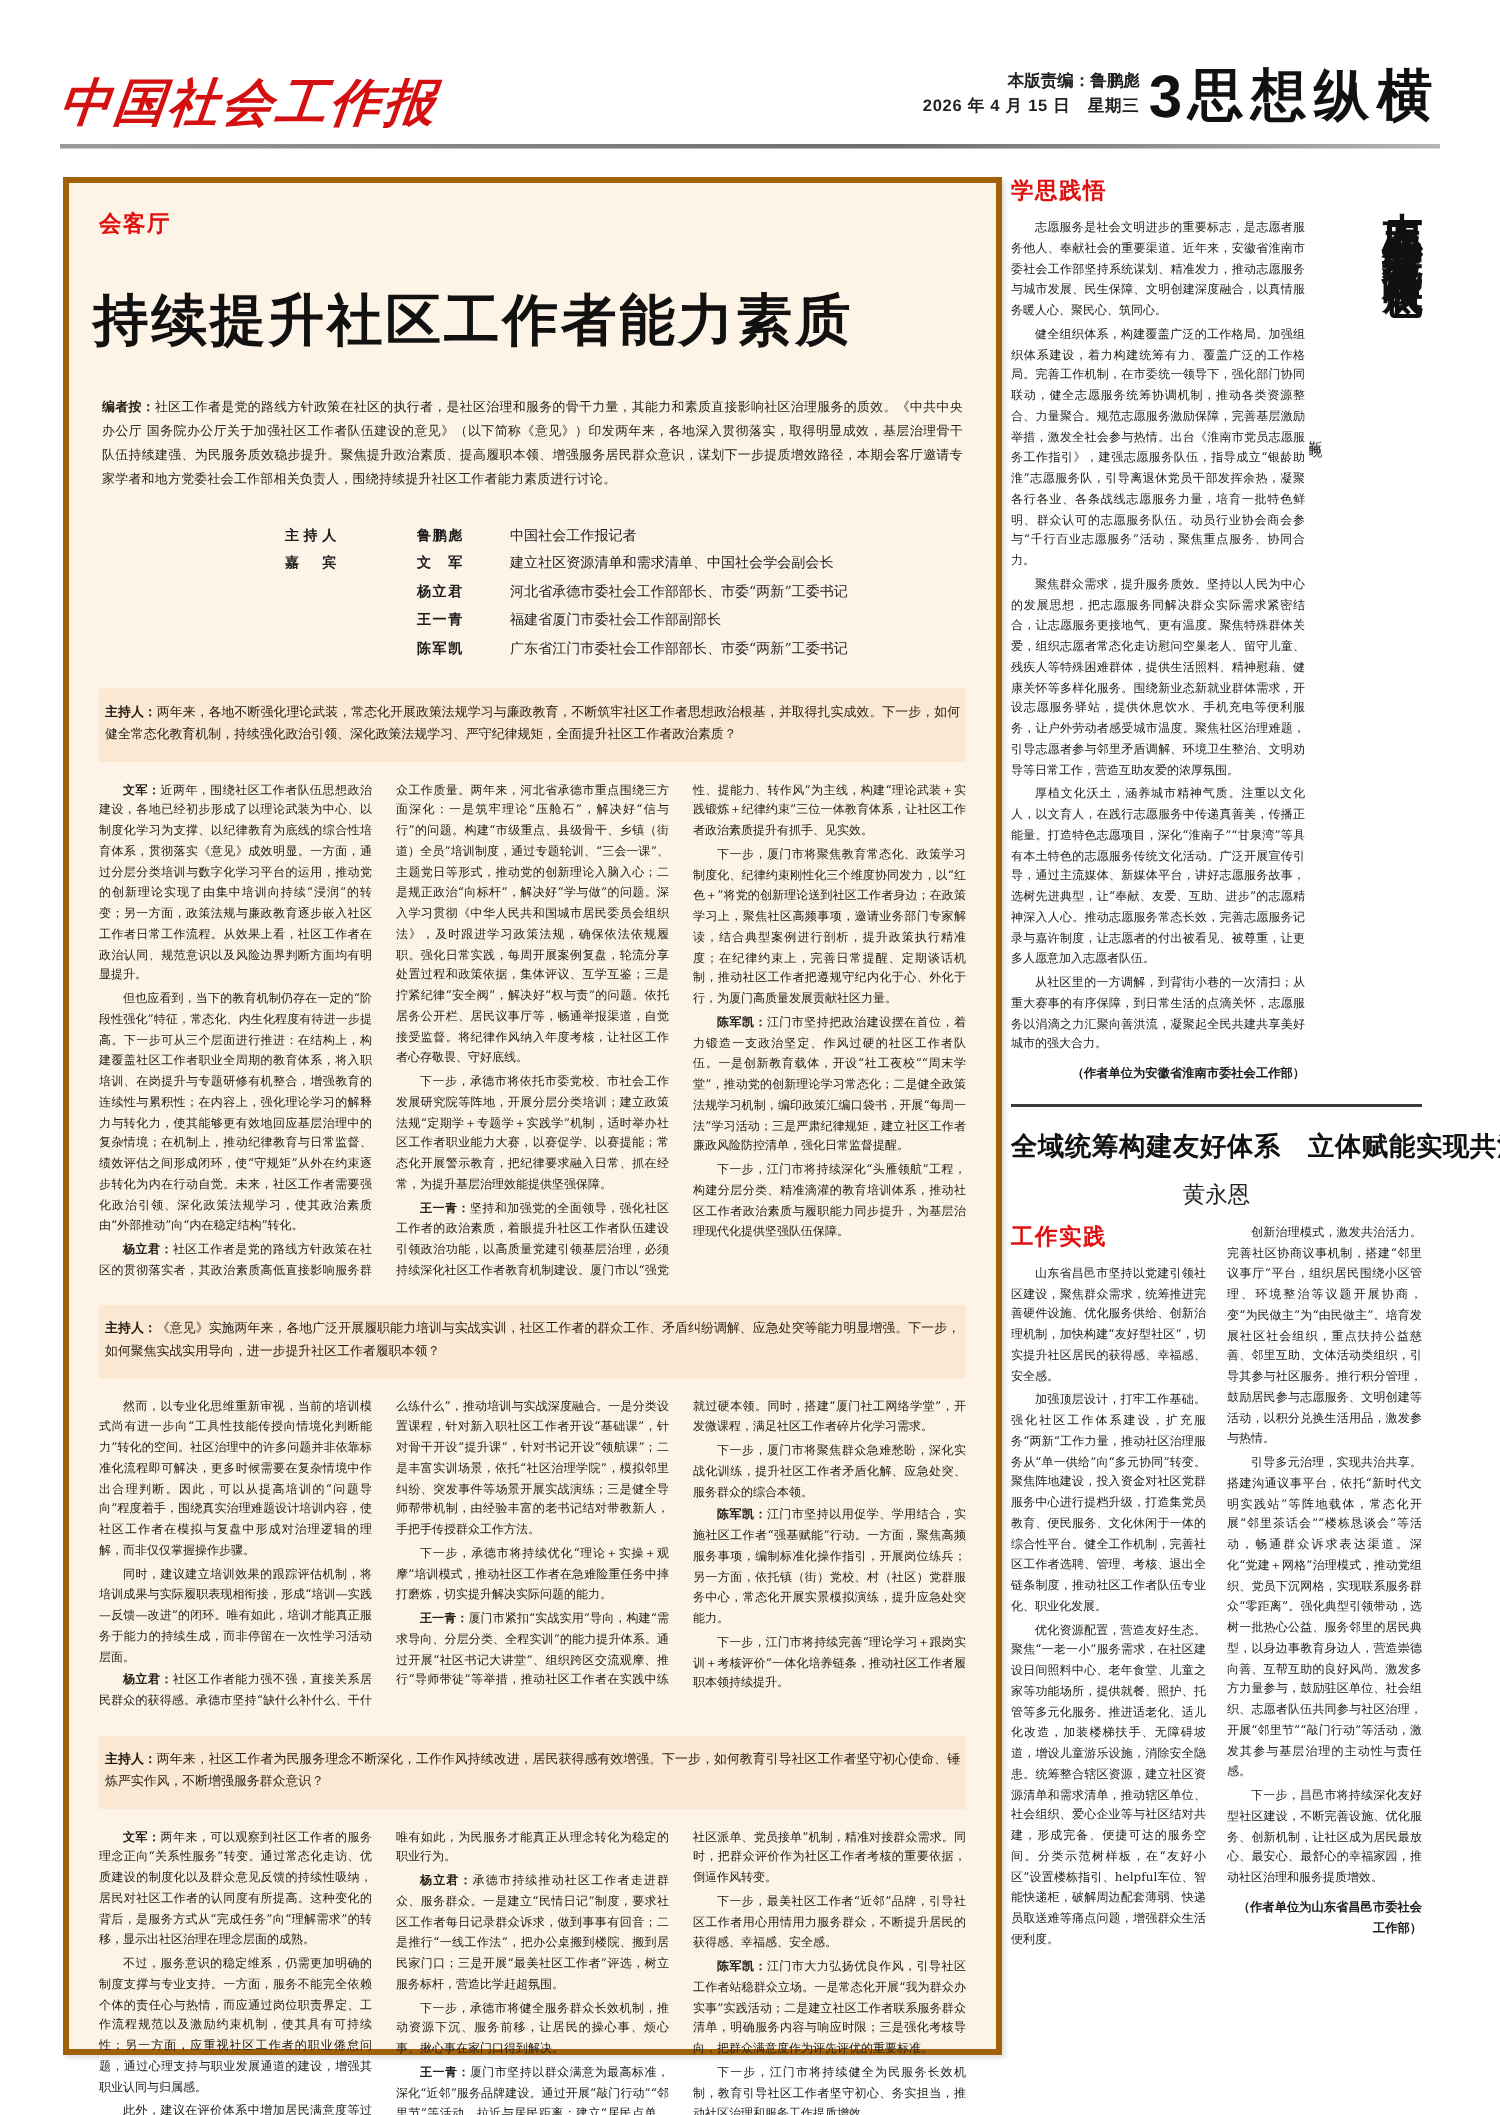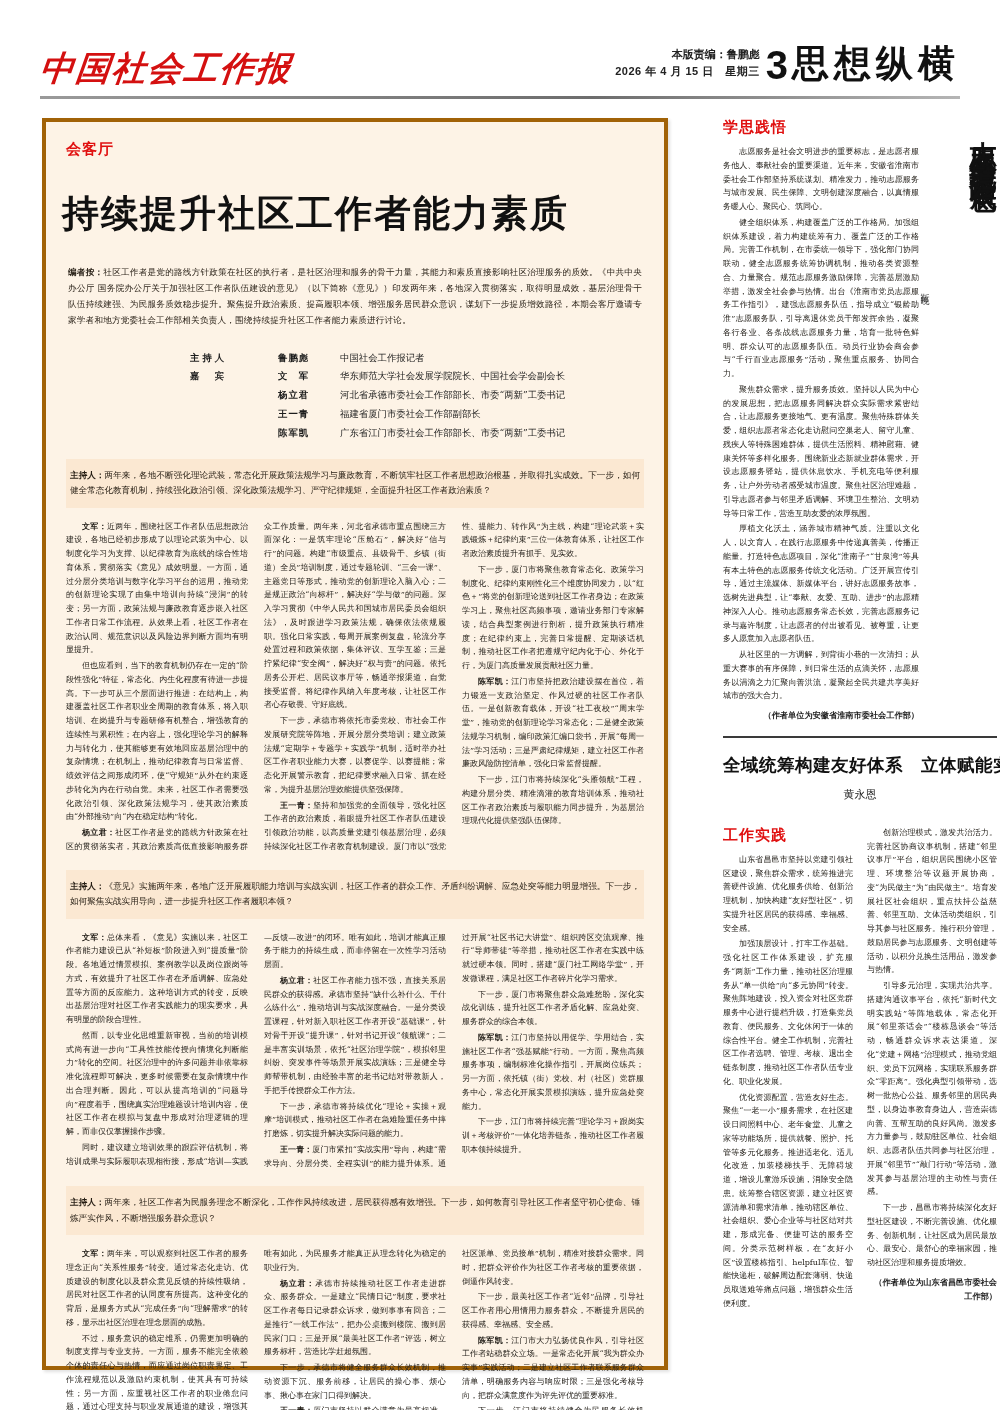--- a/index.html
+++ b/index.html
@@ -97,21 +97,21 @@
     column-count:3; column-gap:16px;
     font-size:8px; line-height:1.72;
     text-align:justify; color:#24201a;
     padding:0 4px;
   }
   .cols3 p { margin:0 0 2px 0; text-indent:2em; }
   .cols3 p b { font-weight:700; }
 
   
   .rail {
-    position:absolute; left:723px; top:118px;
+    position:absolute; left:674px; top:118px;
     width:274px; height:1252px;
   }
   .rail-sep { height:2px; background:#3a3a3a; margin:14px 0 16px 0; }
 
   .art-a { position:relative; }
   .art-a-body { width:196px; }
   .vtitle {
     position:absolute; right:0; top:2px;
     width:62px;
     writing-mode:vertical-rl;
@@ -130,21 +130,21 @@
   }
   .rail-text p { margin:0 0 2px 0; text-indent:2em; }
   .byline { text-align:right; font-size:8.2px; margin-top:5px; color:#1d1d1d; font-weight:700; }
 
   .art-b-title {
     font-family:"DejaVu Serif", serif;
     font-size:17.5px; font-weight:700; color:#111;
     text-align:center; letter-spacing:.5px; line-height:1.3;
     white-space:nowrap;
   }
-  .art-b-author { text-align:center; font-size:11px; margin:10px 0 24px 0; color:#222; }
+  .art-b-author { text-align:center; font-size:15px; margin:10px 0 9px 0; color:#222; }
   .art-b-cols { column-count:2; column-gap:14px; }
 </style>
 </head>
 <body>
 
 <div class="masthead">
   <div class="mast-logo">中国社会工作报</div>
   <div class="mast-right">
     <div class="mast-meta">
       <div class="mast-editor">本版责编：鲁鹏彪</div>
@@ -163,21 +163,21 @@
 
   <div class="credits">
     <div class="row">
       <div class="lbl">主持人</div>
       <div class="nm">鲁鹏彪</div>
       <div class="aff">中国社会工作报记者</div>
     </div>
     <div class="row">
       <div class="lbl">嘉　宾</div>
       <div class="nm">文　军</div>
-      <div class="aff">华东师范大学社会发展学院院长、中国社会学会副会长</div>
+      <div class="aff">建立社区资源清单和需求清单、中国社会学会副会长</div>
     </div>
     <div class="row">
       <div class="lbl"></div>
       <div class="nm">杨立君</div>
       <div class="aff">河北省承德市委社会工作部部长、市委“两新”工委书记</div>
     </div>
     <div class="row">
       <div class="lbl"></div>
       <div class="nm">王一青</div>
       <div class="aff">福建省厦门市委社会工作部副部长</div>
@@ -196,21 +196,20 @@
     <p><b>杨立君：</b>社区工作者是党的路线方针政策在社区的贯彻落实者，其政治素质高低直接影响服务群众工作质量。两年来，河北省承德市重点围绕三方面深化：一是筑牢理论“压舱石”，解决好“信与行”的问题。构建“市级重点、县级骨干、乡镇（街道）全员”培训制度，通过专题轮训、“三会一课”、主题党日等形式，推动党的创新理论入脑入心；二是规正政治“向标杆”，解决好“学与做”的问题。深入学习贯彻《中华人民共和国城市居民委员会组织法》，及时跟进学习政策法规，确保依法依规履职。强化日常实践，每周开展案例复盘，轮流分享处置过程和政策依据，集体评议、互学互鉴；三是拧紧纪律“安全阀”，解决好“权与责”的问题。依托居务公开栏、居民议事厅等，畅通举报渠道，自觉接受监督。将纪律作风纳入年度考核，让社区工作者心存敬畏、守好底线。</p>
     <p>下一步，承德市将依托市委党校、市社会工作发展研究院等阵地，开展分层分类培训；建立政策法规“定期学＋专题学＋实践学”机制，适时举办社区工作者职业能力大赛，以赛促学、以赛提能；常态化开展警示教育，把纪律要求融入日常、抓在经常，为提升基层治理效能提供坚强保障。</p>
     <p><b>王一青：</b>坚持和加强党的全面领导，强化社区工作者的政治素质，着眼提升社区工作者队伍建设引领政治功能，以高质量党建引领基层治理，必须持续深化社区工作者教育机制建设。厦门市以“强党性、提能力、转作风”为主线，构建“理论武装＋实践锻炼＋纪律约束”三位一体教育体系，让社区工作者政治素质提升有抓手、见实效。</p>
     <p>下一步，厦门市将聚焦教育常态化、政策学习制度化、纪律约束刚性化三个维度协同发力，以“红色＋”将党的创新理论送到社区工作者身边；在政策学习上，聚焦社区高频事项，邀请业务部门专家解读，结合典型案例进行剖析，提升政策执行精准度；在纪律约束上，完善日常提醒、定期谈话机制，推动社区工作者把遵规守纪内化于心、外化于行，为厦门高质量发展贡献社区力量。</p>
     <p><b>陈军凯：</b>江门市坚持把政治建设摆在首位，着力锻造一支政治坚定、作风过硬的社区工作者队伍。一是创新教育载体，开设“社工夜校”“周末学堂”，推动党的创新理论学习常态化；二是健全政策法规学习机制，编印政策汇编口袋书，开展“每周一法”学习活动；三是严肃纪律规矩，建立社区工作者廉政风险防控清单，强化日常监督提醒。</p>
     <p>下一步，江门市将持续深化“头雁领航”工程，构建分层分类、精准滴灌的教育培训体系，推动社区工作者政治素质与履职能力同步提升，为基层治理现代化提供坚强队伍保障。</p>
   </div>
 
   <div class="qbox"><b>主持人：</b>《意见》实施两年来，各地广泛开展履职能力培训与实战实训，社区工作者的群众工作、矛盾纠纷调解、应急处突等能力明显增强。下一步，如何聚焦实战实用导向，进一步提升社区工作者履职本领？</div>
   <div class="cols3">
-    <p><b>文军：</b>总体来看，《意见》实施以来，社区工作者能力建设已从“补短板”阶段进入到“提质量”阶段。各地通过情景模拟、案例教学以及岗位跟岗等方式，有效提升了社区工作者在矛盾调解、应急处置等方面的反应能力。这种培训方式的转变，反映出基层治理对社区工作者实践能力的现实要求，具有明显的阶段合理性。</p>
     <p>然而，以专业化思维重新审视，当前的培训模式尚有进一步向“工具性技能传授向情境化判断能力”转化的空间。社区治理中的许多问题并非依靠标准化流程即可解决，更多时候需要在复杂情境中作出合理判断。因此，可以从提高培训的“问题导向”程度着手，围绕真实治理难题设计培训内容，使社区工作者在模拟与复盘中形成对治理逻辑的理解，而非仅仅掌握操作步骤。</p>
     <p>同时，建议建立培训效果的跟踪评估机制，将培训成果与实际履职表现相衔接，形成“培训—实践—反馈—改进”的闭环。唯有如此，培训才能真正服务于能力的持续生成，而非停留在一次性学习活动层面。</p>
     <p><b>杨立君：</b>社区工作者能力强不强，直接关系居民群众的获得感。承德市坚持“缺什么补什么、干什么练什么”，推动培训与实战深度融合。一是分类设置课程，针对新入职社区工作者开设“基础课”，针对骨干开设“提升课”，针对书记开设“领航课”；二是丰富实训场景，依托“社区治理学院”，模拟邻里纠纷、突发事件等场景开展实战演练；三是健全导师帮带机制，由经验丰富的老书记结对带教新人，手把手传授群众工作方法。</p>
     <p>下一步，承德市将持续优化“理论＋实操＋观摩”培训模式，推动社区工作者在急难险重任务中摔打磨炼，切实提升解决实际问题的能力。</p>
     <p><b>王一青：</b>厦门市紧扣“实战实用”导向，构建“需求导向、分层分类、全程实训”的能力提升体系。通过开展“社区书记大讲堂”、组织跨区交流观摩、推行“导师带徒”等举措，推动社区工作者在实践中练就过硬本领。同时，搭建“厦门社工网络学堂”，开发微课程，满足社区工作者碎片化学习需求。</p>
     <p>下一步，厦门市将聚焦群众急难愁盼，深化实战化训练，提升社区工作者矛盾化解、应急处突、服务群众的综合本领。</p>
     <p><b>陈军凯：</b>江门市坚持以用促学、学用结合，实施社区工作者“强基赋能”行动。一方面，聚焦高频服务事项，编制标准化操作指引，开展岗位练兵；另一方面，依托镇（街）党校、村（社区）党群服务中心，常态化开展实景模拟演练，提升应急处突能力。</p>
     <p>下一步，江门市将持续完善“理论学习＋跟岗实训＋考核评价”一体化培养链条，推动社区工作者履职本领持续提升。</p>
   </div>
 

